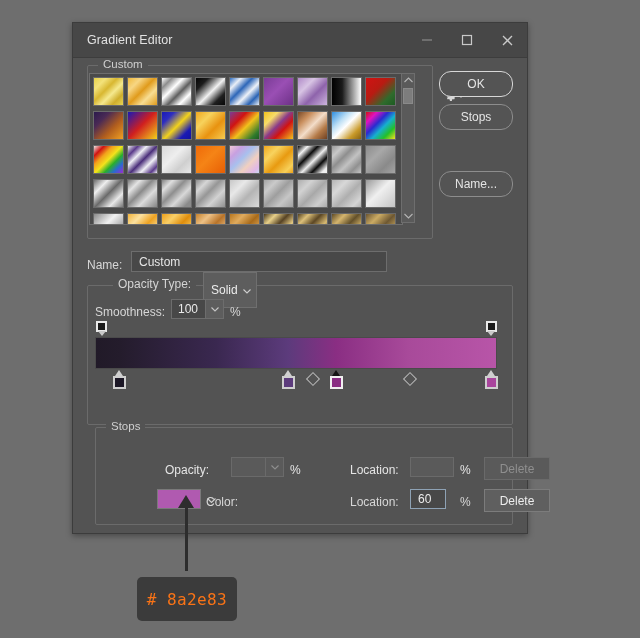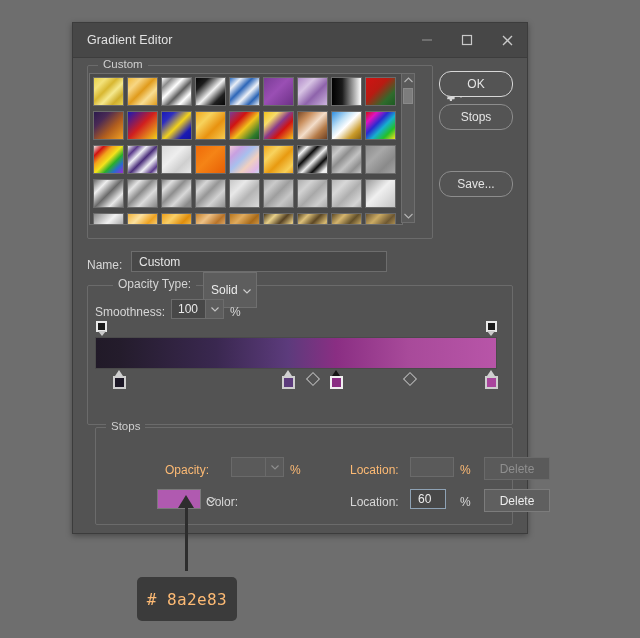--- a/index.html
+++ b/index.html
@@ -148,21 +148,21 @@
   .midpoint{
     position:absolute;width:8px;height:8px;
     border:1px solid #b9b9b9;transform:rotate(45deg);
   }
 
   
   #stops-group{left:22px;top:404px;width:416px;height:96px;}
   #stops-label{position:absolute;top:-8px;left:10px;background:#535353;padding:0 5px;font-size:11.5px;color:#cfcfcf;}
 
   .row-label{position:absolute;font-size:12px;}
-  .disabled{color:#fdba74;}
+  .disabled{color:#e5e5e5;}
   .enabled{color:#d7d7d7;}
 
   .tfield{
     position:absolute;height:20px;box-sizing:border-box;
     display:flex;align-items:center;padding-left:7px;font-size:12px;
   }
   .tfield.off{background:#5a5a5a;border:1px solid #6a6a6a;color:#8f8f8f;}
   .tfield.on{background:#484848;border:1px solid #8ea2b5;color:#ececec;}
 
   .dbtn{
@@ -177,21 +177,21 @@
     position:absolute;left:84px;top:466px;width:44px;height:20px;
     border:1px solid #7a7a7a;box-sizing:border-box;
   }
   #color-caret{position:absolute;left:134px;top:470px;color:#cfcfcf;}
 
   
   #callout{
     position:absolute;left:137px;top:577px;width:100px;height:44px;
     background:#3b3b3b;border-radius:5px;
     display:flex;align-items:center;justify-content:center;
-    color:#fdba74;font-family:"DejaVu Sans Mono", monospace;font-size:16px;
+    color:#f97316;font-family:"DejaVu Sans Mono", monospace;font-size:16px;
     letter-spacing:.4px;
   }
   #arrow-shaft{
     position:absolute;left:185px;top:503px;width:3px;height:68px;background:#2d2d2d;
   }
   #arrow-head{
     position:absolute;left:178px;top:495px;width:0;height:0;
     border-left:8px solid transparent;border-right:8px solid transparent;
     border-bottom:13px solid #2d2d2d;
   }
@@ -295,21 +295,21 @@
     <div id="sb-thumb"></div>
     <div id="sb-dn">
       <svg width="9" height="6" viewBox="0 0 9 6">
           <path d="M0.5 1 L4.5 5 L8.5 1" fill="none" stroke="currentColor" stroke-width="1.1"></path>
         </svg>
     </div>
   </div>
 
   <div class="pbtn primary" id="btn-ok">OK</div>
   <div class="pbtn" id="btn-cancel">Stops</div>
-  <div class="pbtn" id="btn-save">Save...</div>
+  <div class="pbtn" id="btn-save">Name...</div>
 
   <div id="name-label">Name:</div>
   <div id="name-input">Custom</div>
 
   <div class="group" id="grad-group"></div>
   <div id="gt-label">Opacity Type:</div>
   <div id="gt-select">
     <span>Solid</span>
     <span class="caret">
       <svg width="8" height="5" viewBox="0 0 8 5">

